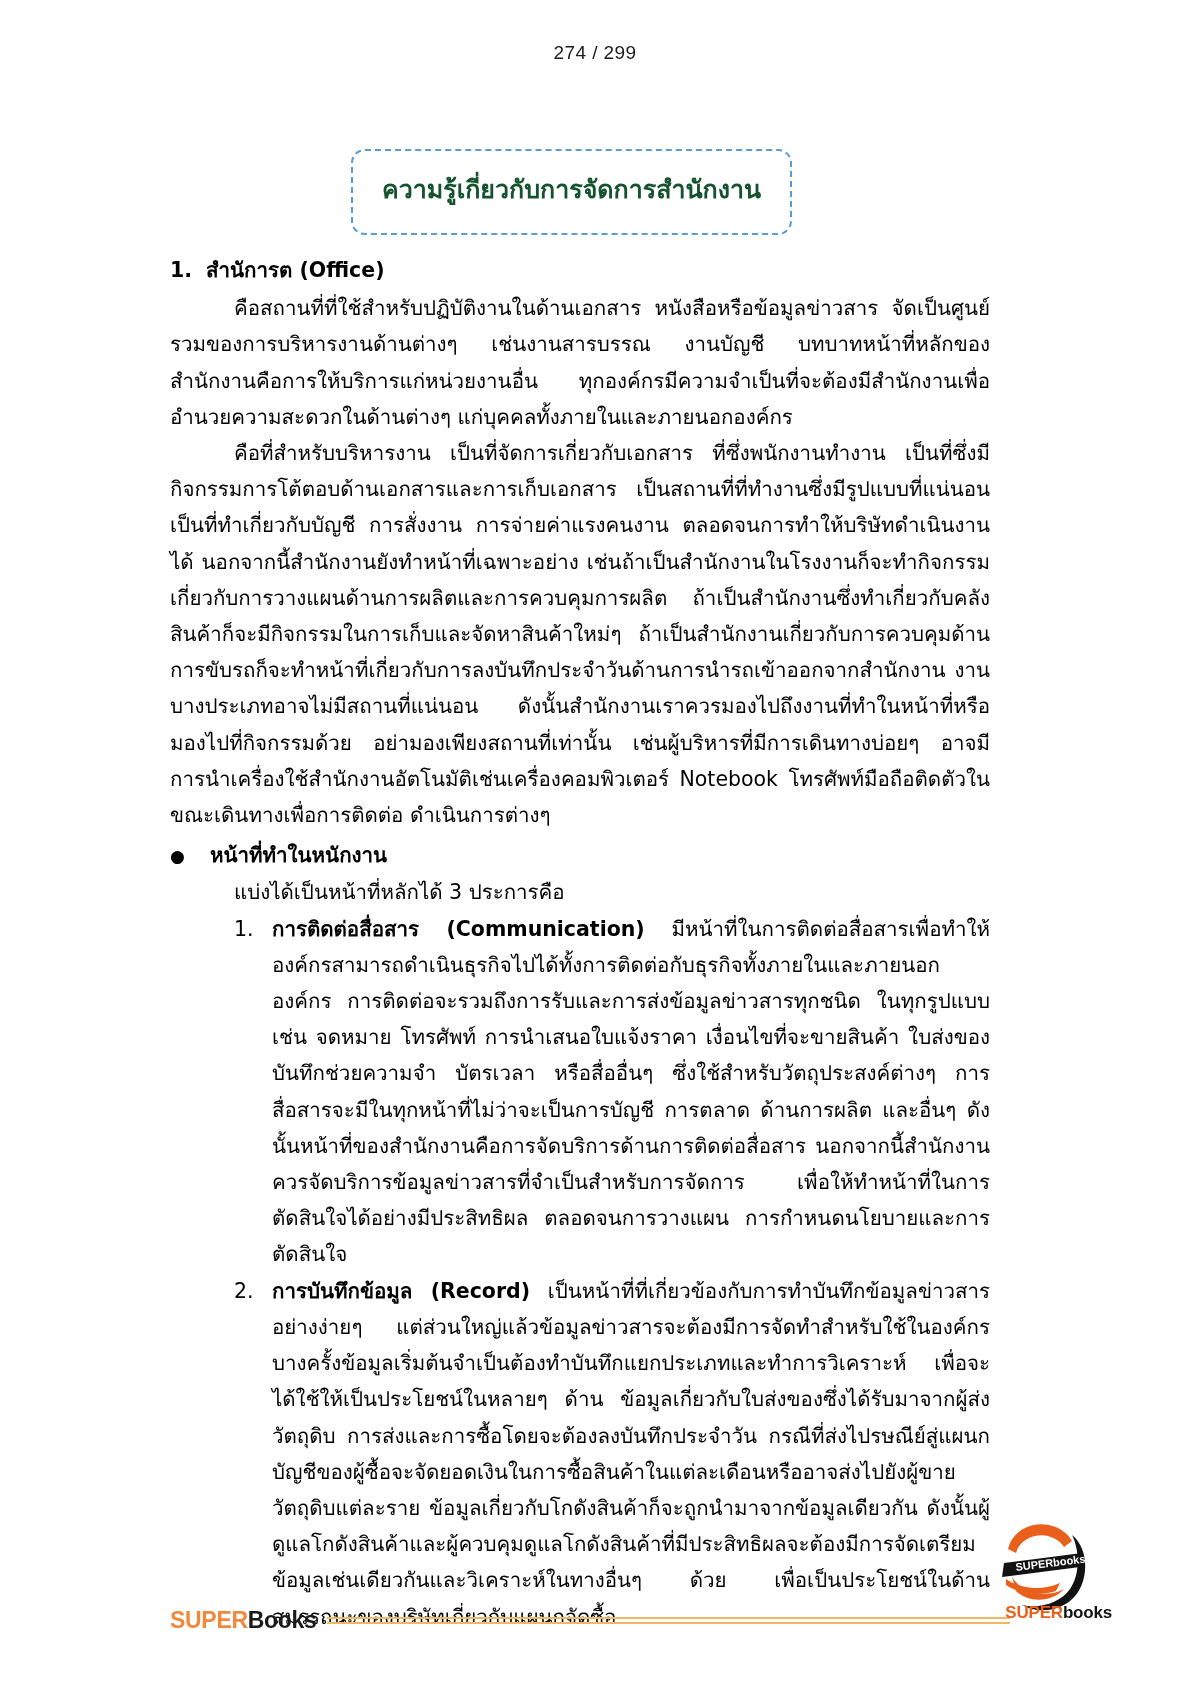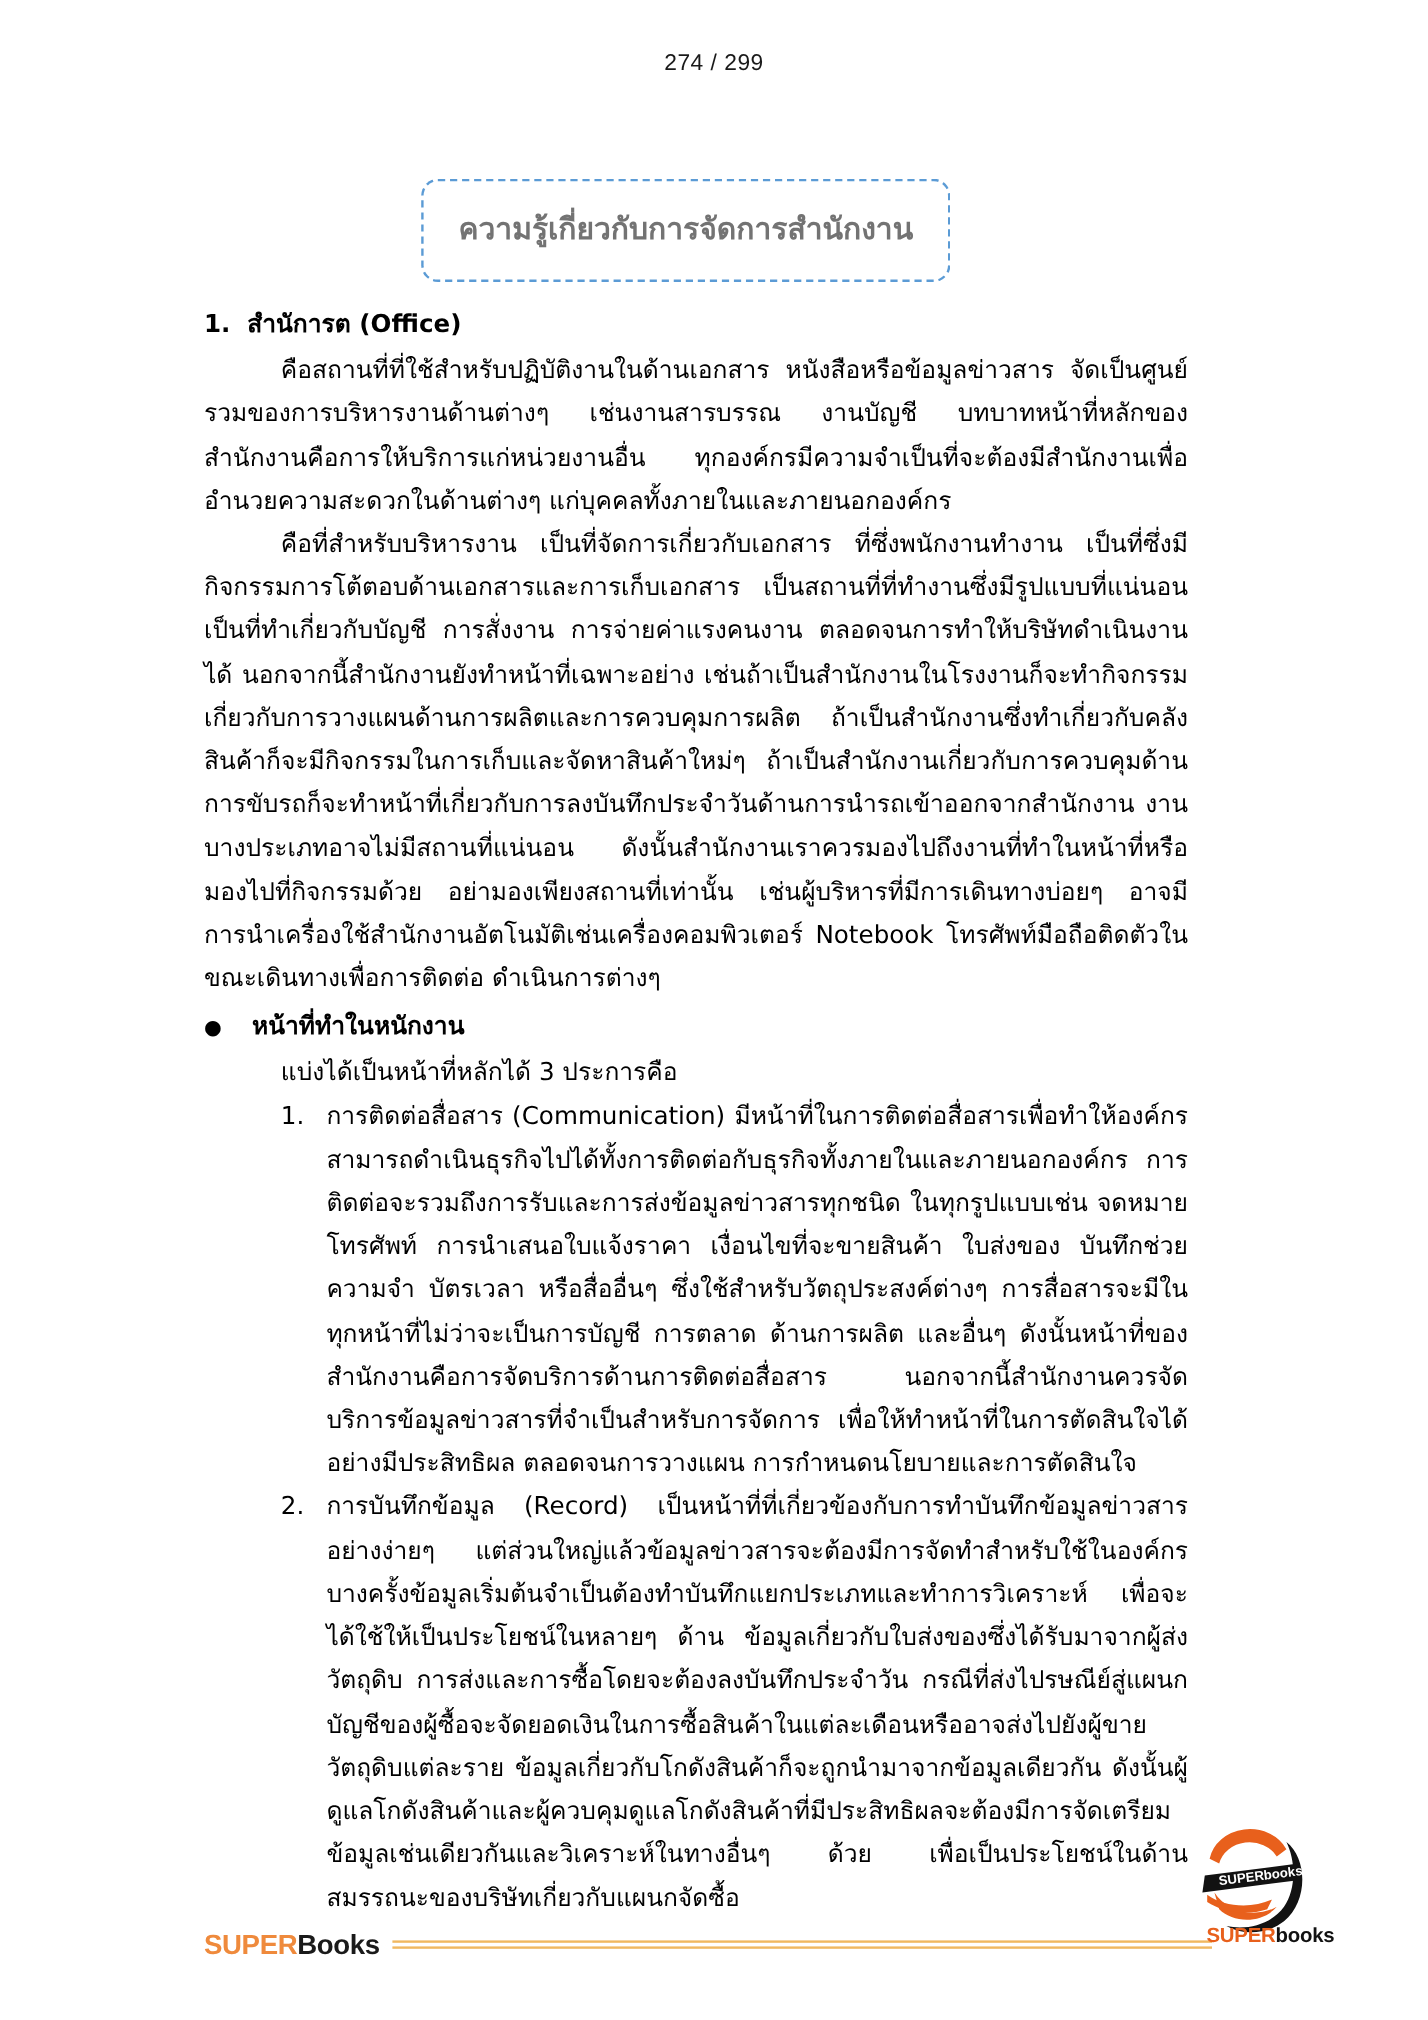--- a/index.html
+++ b/index.html
@@ -43,24 +43,24 @@
     width: 441px;
     height: 86px;
     border: 2px dashed #5b9bd5;
     border-radius: 14px;
     box-sizing: border-box;
     display: flex;
     align-items: center;
     justify-content: center;
   }
   .title-text {
-    font-family: Liberation Serif, serif;
+    font-family: Liberation Mono, monospace;
     font-size: 25px;
     font-weight: 700;
-    color: #737373;
+    color: #14532d;
     line-height: 1.2;
     white-space: nowrap;
   }
 
   
   .content {
     position: absolute;
     left: 170px;
     top: 236px;
     width: 820px;
@@ -124,21 +124,21 @@
   }
   .numitem .num {
     flex: 0 0 38px;
     width: 38px;
   }
   .numitem .body {
     flex: 1 1 auto;
     text-align: justify;
     text-justify: inter-word;
   }
-  .numitem .body b { font-weight: 400; }
+  .numitem .body b { font-weight: 700; }
 
   
   .footer {
     position: absolute;
     left: 0;
     bottom: 0;
     width: 1190px;
     height: 200px;
   }
   .footer-rule-wrap {

